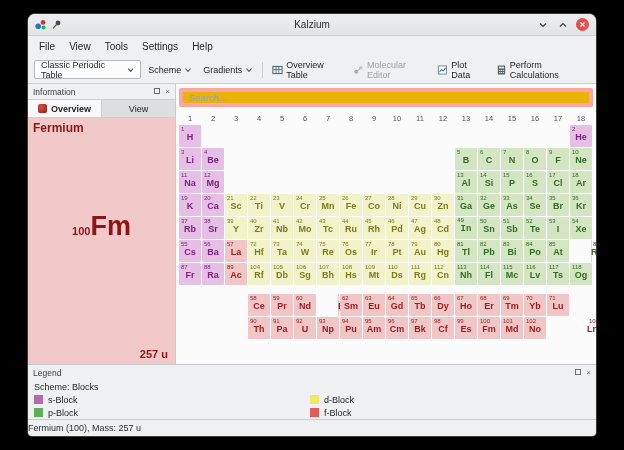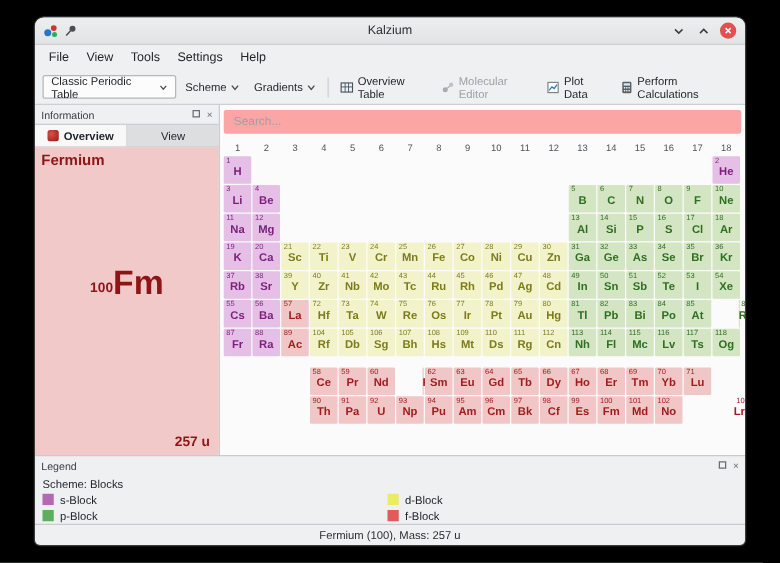--- a/index.html
+++ b/index.html
@@ -45,22 +45,22 @@
 
   .overview-panel { flex:1; position:relative; background:#f2c9c9; }
   .ov-name { position:absolute; top:3px; left:5px; font-size:12px; font-weight:bold; color:#8e1515; }
   .ov-center { position:absolute; top:44%; left:50%; transform:translate(-50%,-50%);
                display:flex; align-items:flex-end; color:#8e1515; }
   .ov-number { font-size:11px; font-weight:bold; padding-bottom:2px; }
   .ov-symbol { font-size:27px; font-weight:bold; line-height:0.9; }
   .ov-mass { position:absolute; bottom:4px; right:7px; font-size:11px; font-weight:bold; color:#8e1515; }
 
   .main { flex:1; min-width:0; background:#fbfbfc; padding:4px 3px; display:flex; flex-direction:column; }
-  .search-input { flex:0 0 19px; width:100%; border:2px solid #fca5a5; border-radius:2px; padding:0 6px;
-                  font-size:9.5px; color:#232629; background:#fca5a5; font-family:inherit; outline:none; }
+  .search-input { flex:0 0 19px; width:100%; border:4px solid #fca5a5; border-radius:2px; padding:0 6px;
+                  font-size:9.5px; color:#232629; background:#eab308; font-family:inherit; outline:none; }
   .search-input::placeholder { color:#9da0a3; }
   .ptable { margin-top:5px; display:grid; grid-template-columns:repeat(18, 22px);
             grid-template-rows:12px repeat(7, 22px) 7px repeat(2, 22px); gap:1px; }
   .group-num { display:flex; align-items:center; justify-content:center; font-size:7.5px; color:#4f5356; }
   .el { position:relative; border-radius:1px; }
   .el .num { position:absolute; top:1px; left:2px; font-size:6px; line-height:1; }
   .el .sym { position:absolute; top:8px; left:0; right:0; text-align:center; font-size:9px; font-weight:bold; line-height:1; }
   .blk-s { background:var(--s-bg); color:var(--s-fg); }
   .blk-p { background:var(--p-bg); color:var(--p-fg); }
   .blk-d { background:var(--d-bg); color:var(--d-fg); }
@@ -69,21 +69,21 @@
   
   .legend { flex:0 0 54px; border-top:1px solid #c9cccf; background:#eff0f1; display:flex; flex-direction:column; }
   .scheme-label { flex:0 0 13px; font-size:9px; color:#232629; padding:0 6px; display:flex; align-items:center; }
   .legend-grid { display:grid; grid-template-columns:276px auto; grid-template-rows:repeat(2, 13px);
                  grid-auto-flow:column; padding:0 6px; }
   .legend-item { display:flex; align-items:center; gap:5px; font-size:9px; color:#232629; }
   .swatch { width:9px; height:9px; display:inline-block; }
 
   
   .statusbar { flex:0 0 17px; border-top:1px solid #c9cccf; display:flex; align-items:center;
-               justify-content:center; padding:0 0; font-size:9px; color:#2b2e31; }
+               justify-content:flex-start; padding:0 0; font-size:9px; color:#2b2e31; }
 </style>
 </head>
 <body>
 
 <div class="screen">
   <div class="window">
 
     <div class="titlebar">
       <div class="tb-icons">
         <svg width="12" height="12" viewBox="0 0 12 12">
@@ -417,21 +417,21 @@
               <span class="sym">Pd</span>
             </div>
             <div class="el blk-d" style="grid-area: 6 / 11;">
               <span class="num">47</span>
               <span class="sym">Ag</span>
             </div>
             <div class="el blk-d" style="grid-area: 6 / 12;">
               <span class="num">48</span>
               <span class="sym">Cd</span>
             </div>
-            <div class="el blk-p" style="grid-area: 6 / 13;">
+            <div class="el blk-p" style="grid-area: 6 / 13; font-family: Liberation Mono, monospace;">
               <span class="num">49</span>
               <span class="sym">In</span>
             </div>
             <div class="el blk-p" style="grid-area: 6 / 14;">
               <span class="num">50</span>
               <span class="sym">Sn</span>
             </div>
             <div class="el blk-p" style="grid-area: 6 / 15;">
               <span class="num">51</span>
               <span class="sym">Sb</span>

